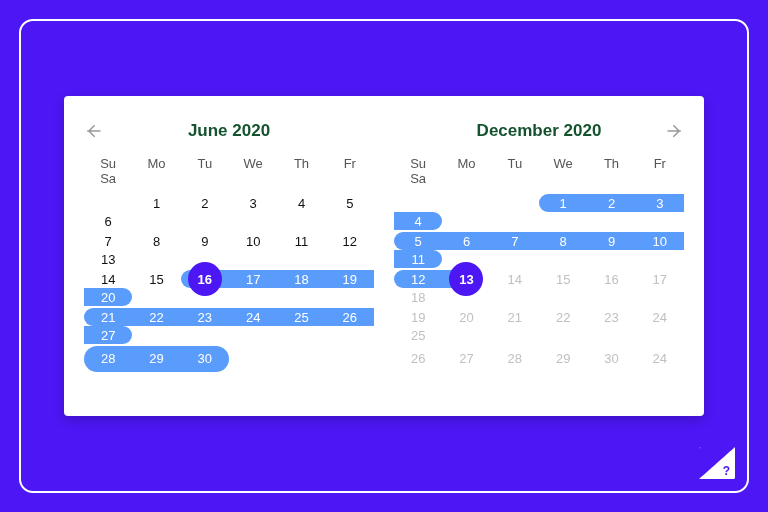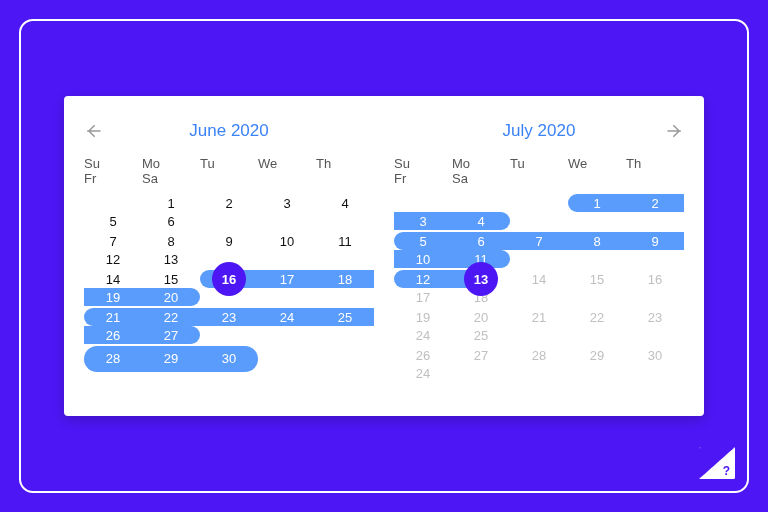--- a/index.html
+++ b/index.html
@@ -39,41 +39,42 @@
   }
   .month-header {
     display: flex;
     align-items: center;
     justify-content: center;
     position: relative;
     height: 26px;
     margin-bottom: 12px;
   }
   .month-title {
-    font-weight: 400;
+    font-weight: 700;
     font-size: 17px;
-    color: #3b82f6;
+    color: #14532d;
   }
   .nav-arrow {
     position: absolute;
     top: 0;
     width: 26px;
     height: 26px;
     display: flex;
     align-items: center;
     justify-content: center;
     color: #888;
     cursor: pointer;
   }
   .nav-arrow.left { left: -4px; }
   .nav-arrow.right { right: -4px; }
   .nav-arrow svg { width: 20px; height: 20px; stroke: #999; stroke-width: 1.8; fill: none; }
   .dow-row, .week-row {
     display: grid;
-    grid-template-columns: repeat(5, 1fr);
+    grid-template-columns: repeat(6, 1fr);
+    text-align: center;
   }
   .dow-row { margin-bottom: 8px; }
   .dow {
     font-size: 13px;
     color: #555;
   }
   .weeks { display: flex; flex-direction: column; gap: 2px; }
   .week-row { height: 36px; }
   .day {
     font-size: 13px;
@@ -216,21 +217,21 @@
             <div class="day empty"></div>
             <div class="day empty"></div>
             <div class="day empty"></div>
             <div class="day empty"></div>
           </div>
         </div>
     </div>
 
     <div class="month">
       <div class="month-header">
-        <div class="month-title">July 2020</div>
+        <div class="month-title">December 2020</div>
         <div class="nav-arrow right">
           <svg viewBox="0 0 24 24">
               <path d="M10 5l7 7-7 7M19 12H3"></path>
             </svg>
         </div>
       </div>
       <div class="dow-row">
         <div class="dow">Su</div>
         <div class="dow">Mo</div>
         <div class="dow">Tu</div>

